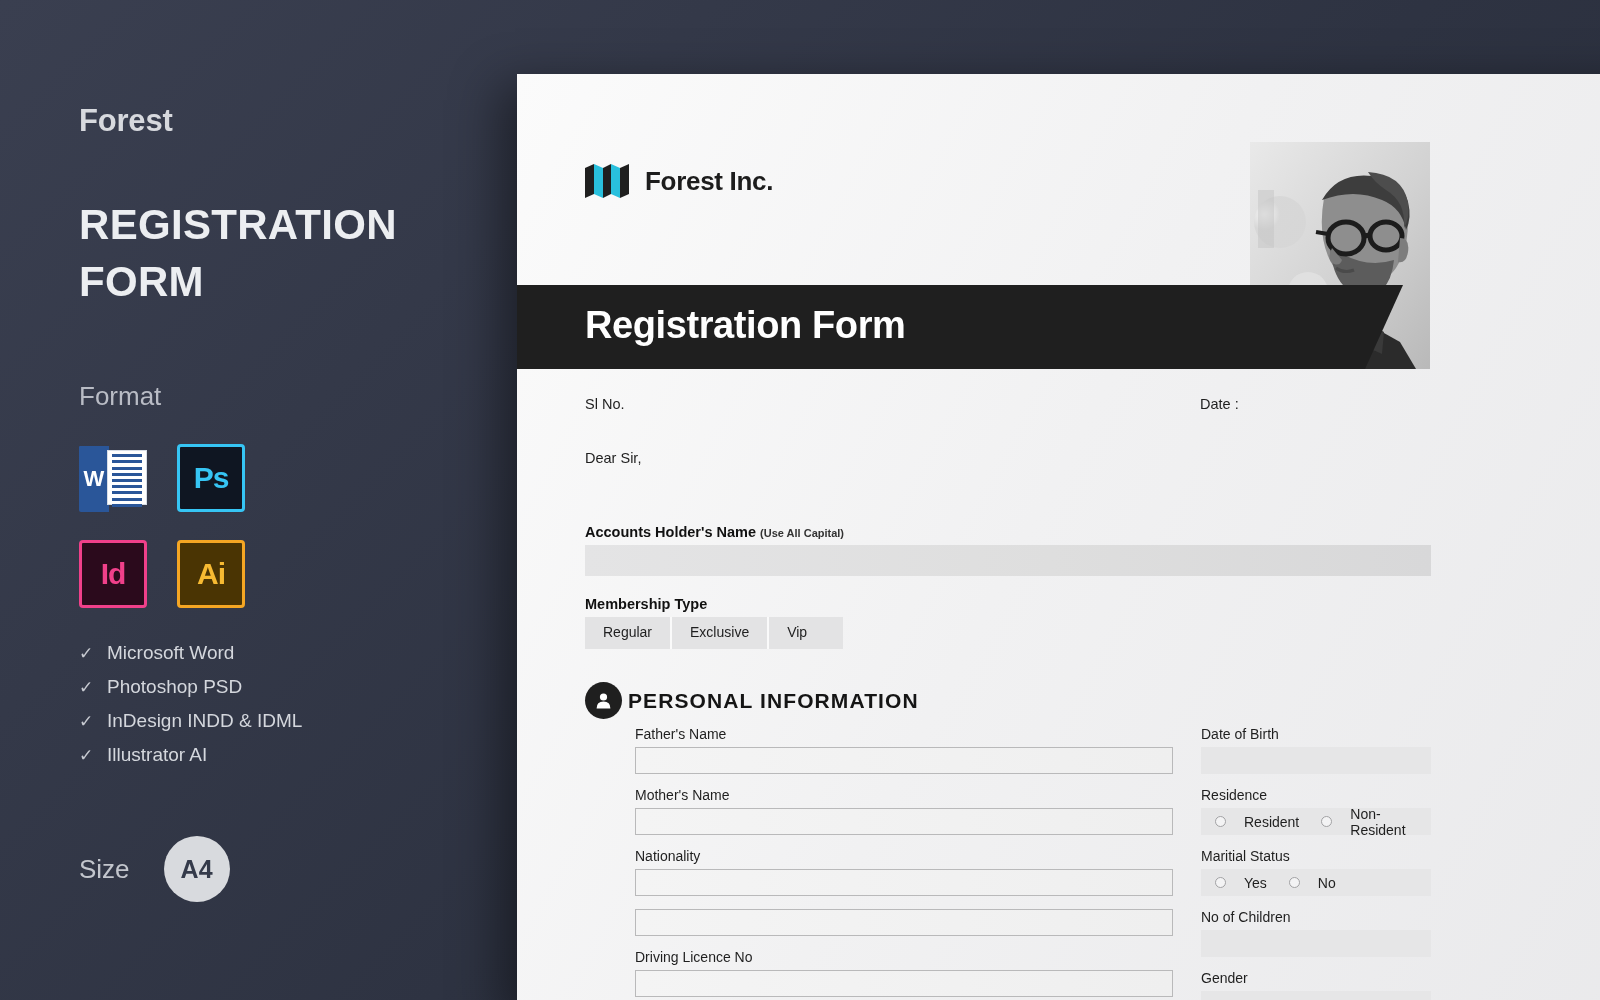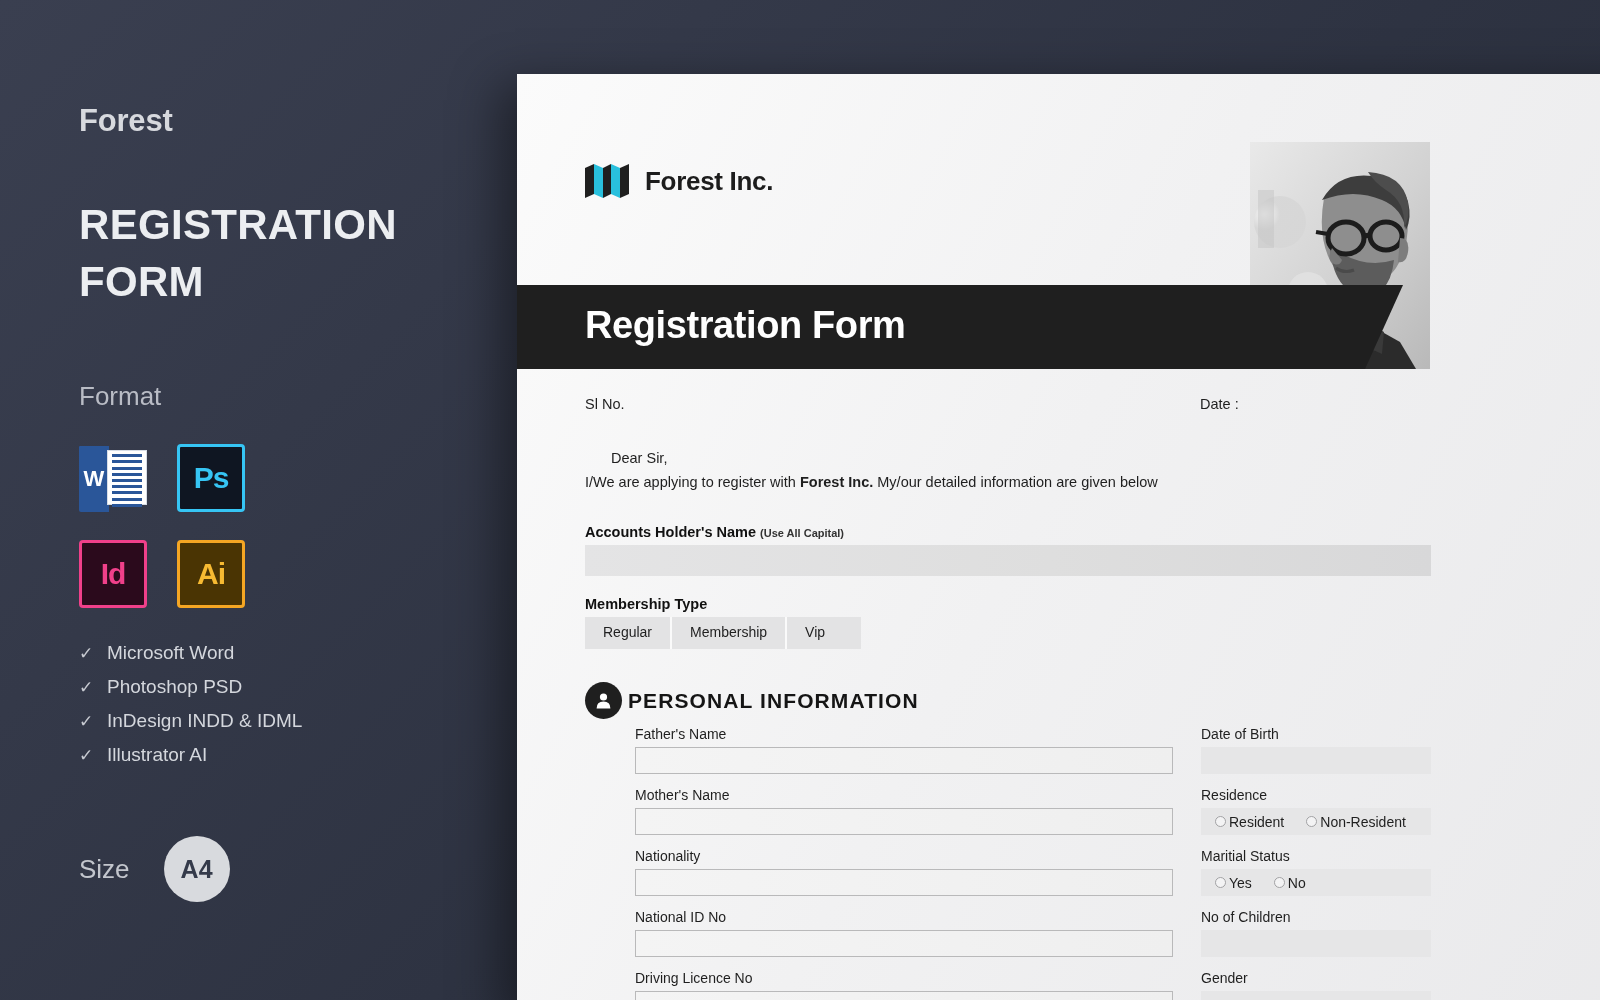--- a/index.html
+++ b/index.html
@@ -229,21 +229,21 @@
     font-size: 14.5px; color: #1f1f1f;
   }
   .dateline {
     position: absolute;
     left: 683px; top: 322px;
     font-size: 14.5px; color: #1f1f1f;
   }
   .salutation {
     position: absolute;
     left: 68px; top: 376px;
-    font-size: 14.5px; color: #1f1f1f; margin-left: 26px;
+    font-size: 14.5px; color: #1f1f1f;
   }
   .intro {
     position: absolute;
     left: 68px; top: 400px;
     font-size: 14.5px; color: #1f1f1f;
   }
   .intro b { font-weight: bold; }
 
   .field-title {
     position: absolute;
@@ -335,21 +335,21 @@
     background: #e6e6e7;
     margin-bottom: 13px;
     display: flex;
     align-items: center;
     padding-left: 14px;
     gap: 22px;
   }
   .radio-opt {
     display: flex;
     align-items: center;
-    gap: 3px;
+    gap: 18px;
     font-size: 14px;
     color: #1f1f1f;
   }
   .radio-dot {
     width: 11px; height: 11px;
     border-radius: 50%;
     border: 1px solid #a2a2a4;
     background: #f3f3f4;
     flex: none;
   }
@@ -473,32 +473,31 @@
 
     <div class="title-band-wedge2"></div>
     <div class="title-band"></div>
     <div class="title-band-wedge"></div>
     <div class="band-title">Registration Form</div>
 
     <div class="slno">Sl No.</div>
     <div class="dateline">Date :</div>
 
     <div class="salutation">Dear Sir,</div>
-    <div class="intro"><span>I/We are applying to register with </span><b>Forest Inc.</b><span> My/our detailed information are given below</span></div>
 
     <div class="field-title" id="ahn-title">
       <span>Accounts Holder's Name</span>
       <span class="hint">(Use All Capital)</span>
     </div>
     <div class="wide-input"></div>
 
     <div class="field-title" id="mt-title">Membership Type</div>
     <div class="tabs">
       <div class="tab">Regular</div>
-      <div class="tab">Membership</div>
+      <div class="tab">Exclusive</div>
       <div class="tab">Vip</div>
     </div>
 
     <div class="section-head">
       <span class="sec-icon">
         <svg width="19" height="19" viewBox="0 0 19 19">
           <circle cx="9.5" cy="6" r="3.6" fill="#ffffff"></circle>
           <path d="M2.6 17.5 Q2.6 10.6 9.5 10.6 Q16.4 10.6 16.4 17.5 Z" fill="#ffffff"></path>
         </svg>
       </span>
@@ -508,21 +507,20 @@
     <div class="col-left">
       <div class="f-label">Father's Name</div>
       <div class="f-box"></div>
 
       <div class="f-label">Mother's Name</div>
       <div class="f-box"></div>
 
       <div class="f-label">Nationality</div>
       <div class="f-box"></div>
 
-      <div class="f-label">National ID No</div>
       <div class="f-box"></div>
 
       <div class="f-label">Driving Licence No</div>
       <div class="f-box"></div>
     </div>
 
     <div class="col-right">
       <div class="f-label">Date of Birth</div>
       <div class="f-box-flat"></div>
 

